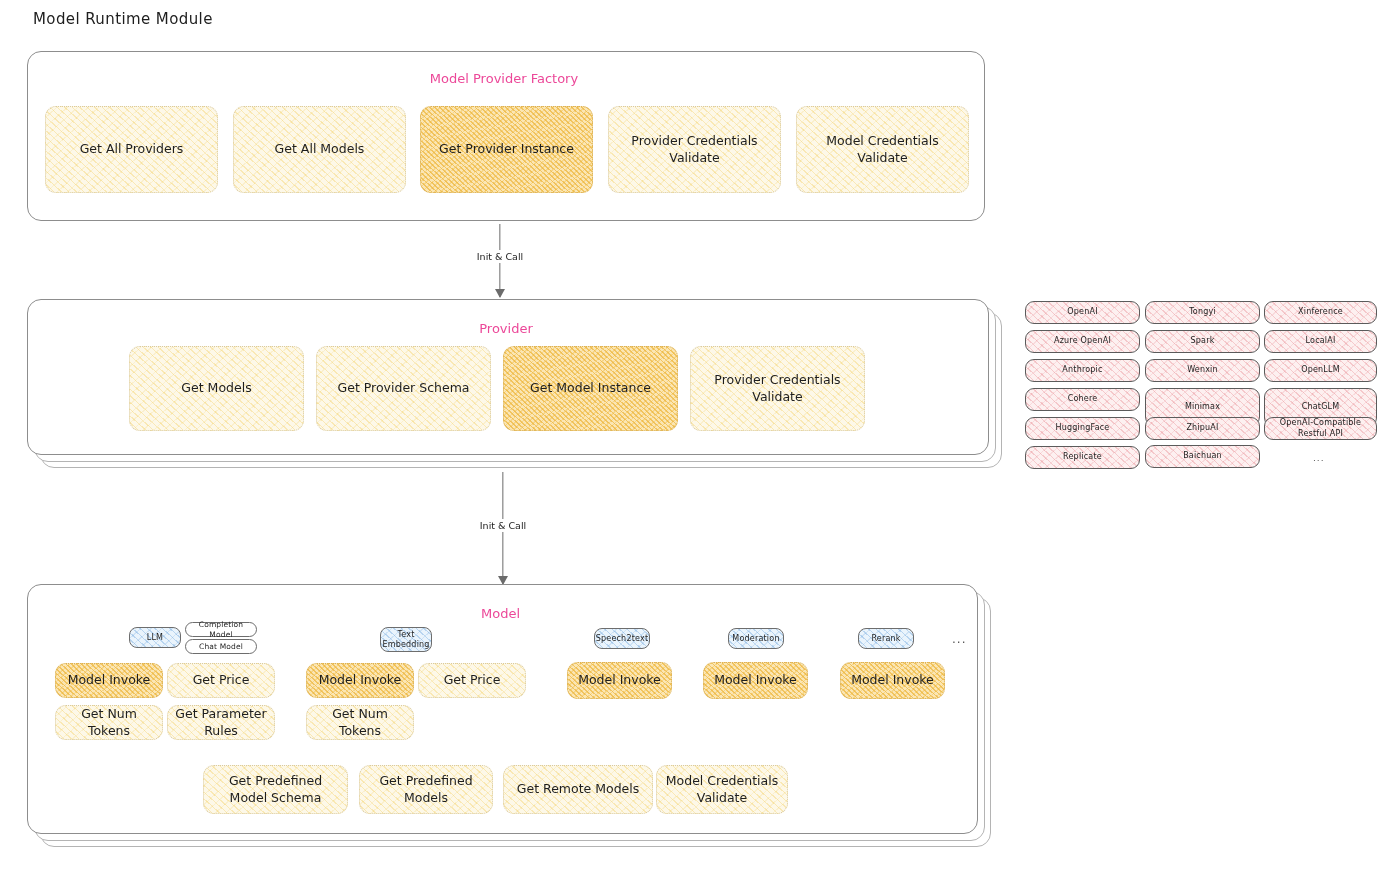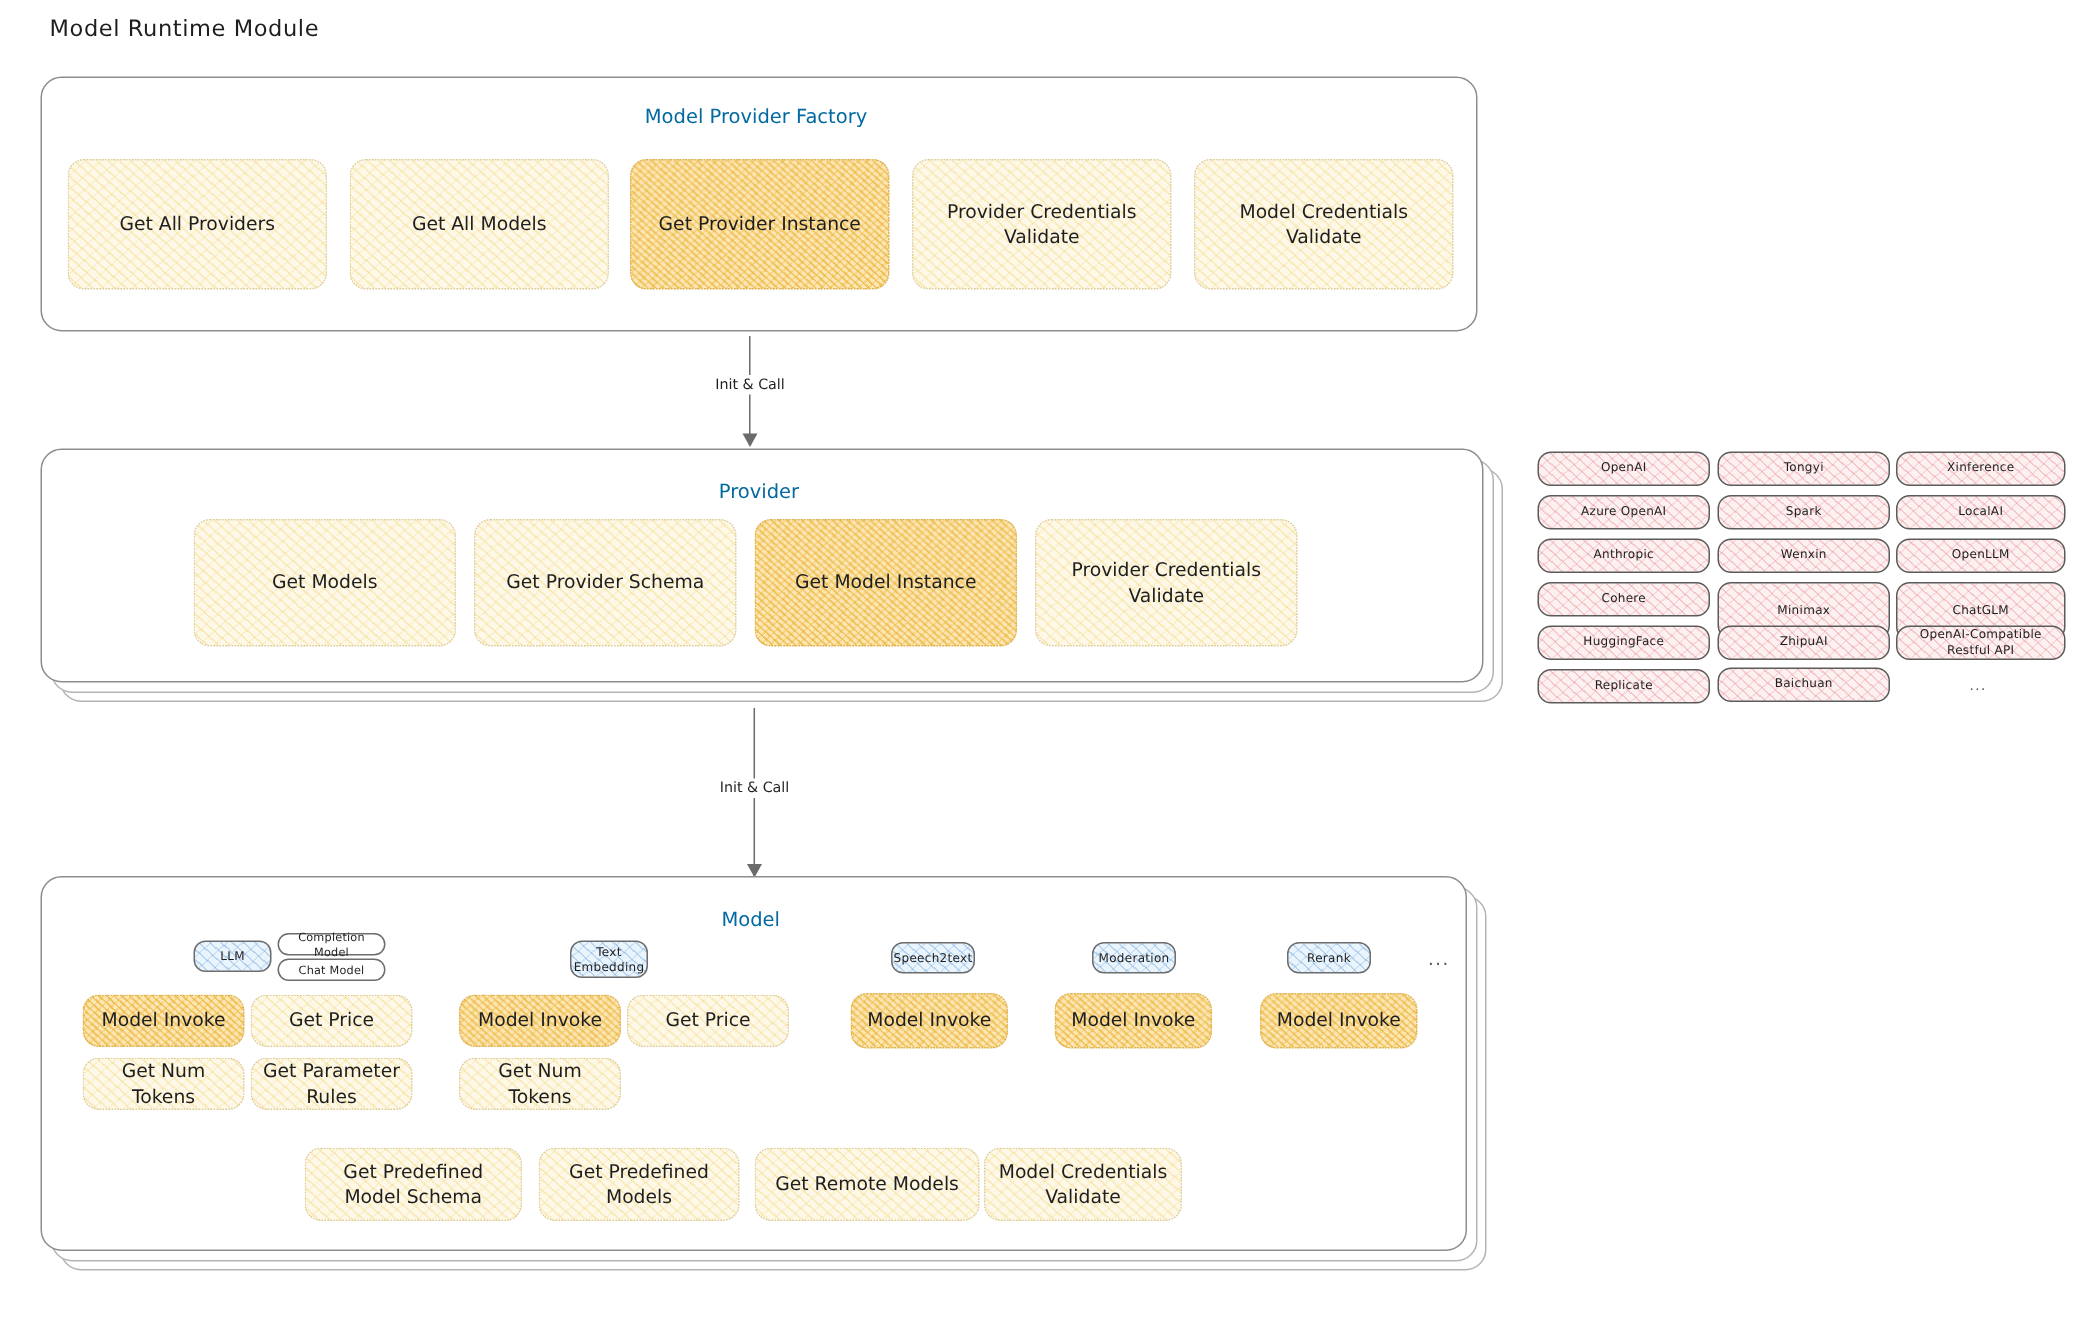--- a/index.html
+++ b/index.html
@@ -17,21 +17,21 @@
     color:#1e1e1e;white-space:nowrap;
   }
 
   
   .card{
     position:absolute;background:#ffffff;border:1.2px solid #8d8d8d;
     border-radius:14px;box-sizing:border-box;
   }
   .card.ghost{background:#ffffff;border-color:#b4b4b4;}
   .card-title{
-    position:absolute;left:0;right:4px;text-align:center;font-size:13px;color:#0369a1;
+    position:absolute;left:0;right:4px;text-align:center;font-size:13px;color:#ec4899;
   }
 
   
   .hbox{
     position:absolute;box-sizing:border-box;display:flex;align-items:center;
     justify-content:center;text-align:center;border-radius:11px;
     font-size:12.5px;line-height:1.32;color:#1e1e1e;padding:2px 6px;
   }
   
   .hbox.y{

